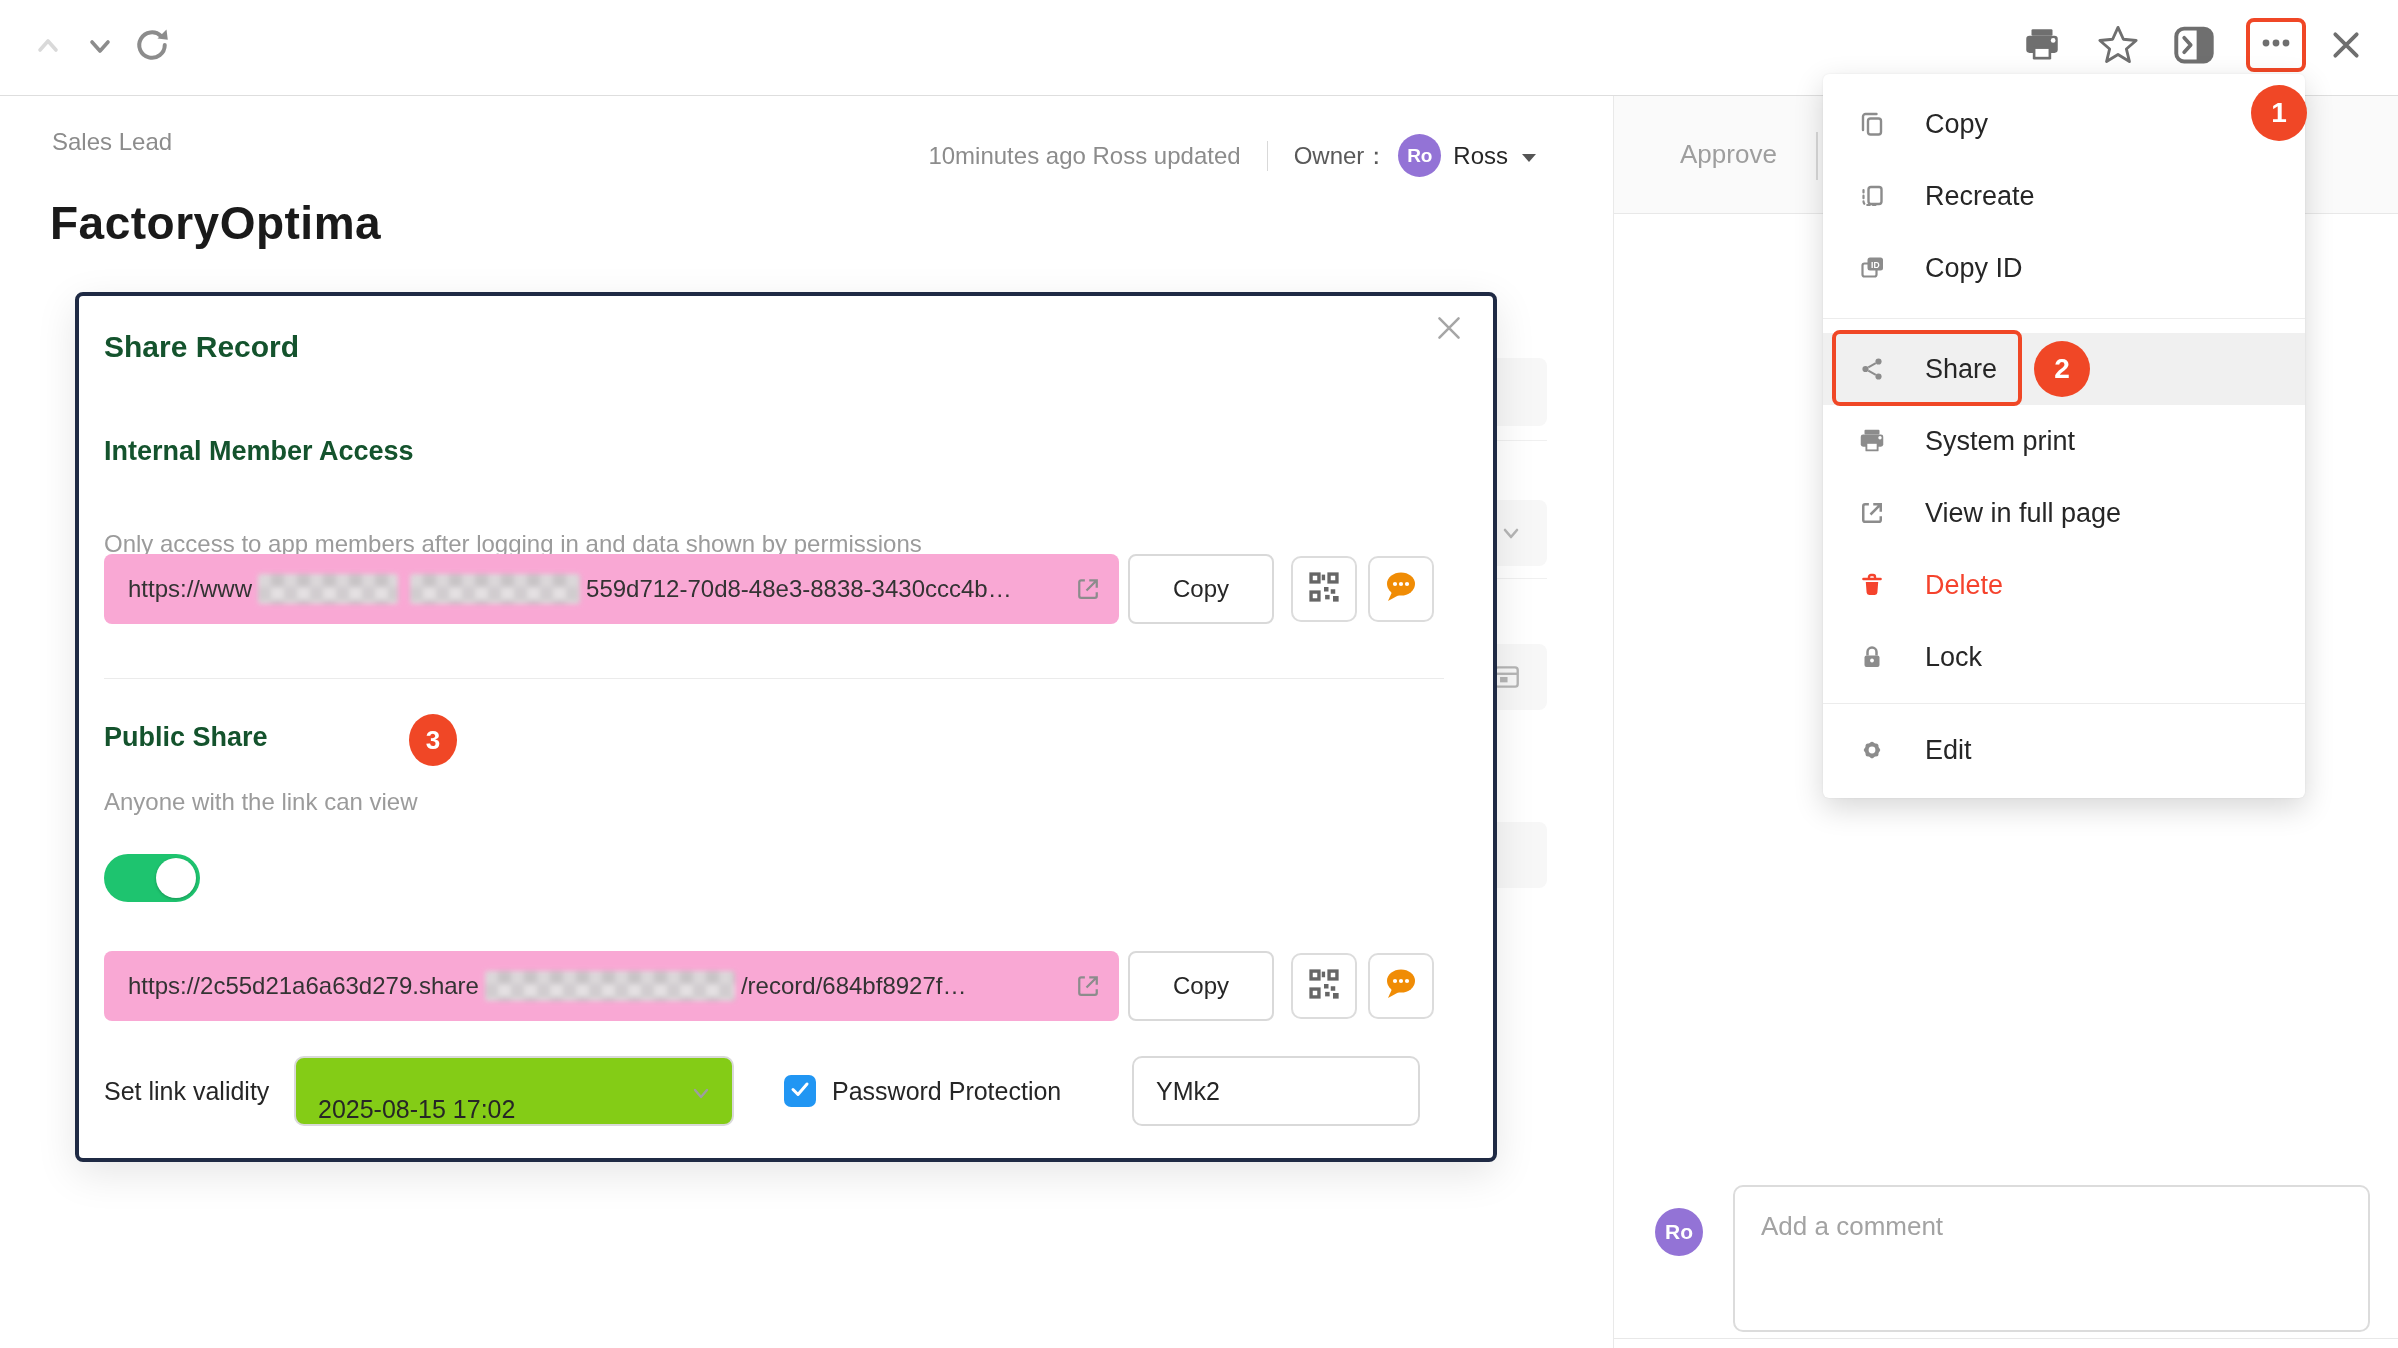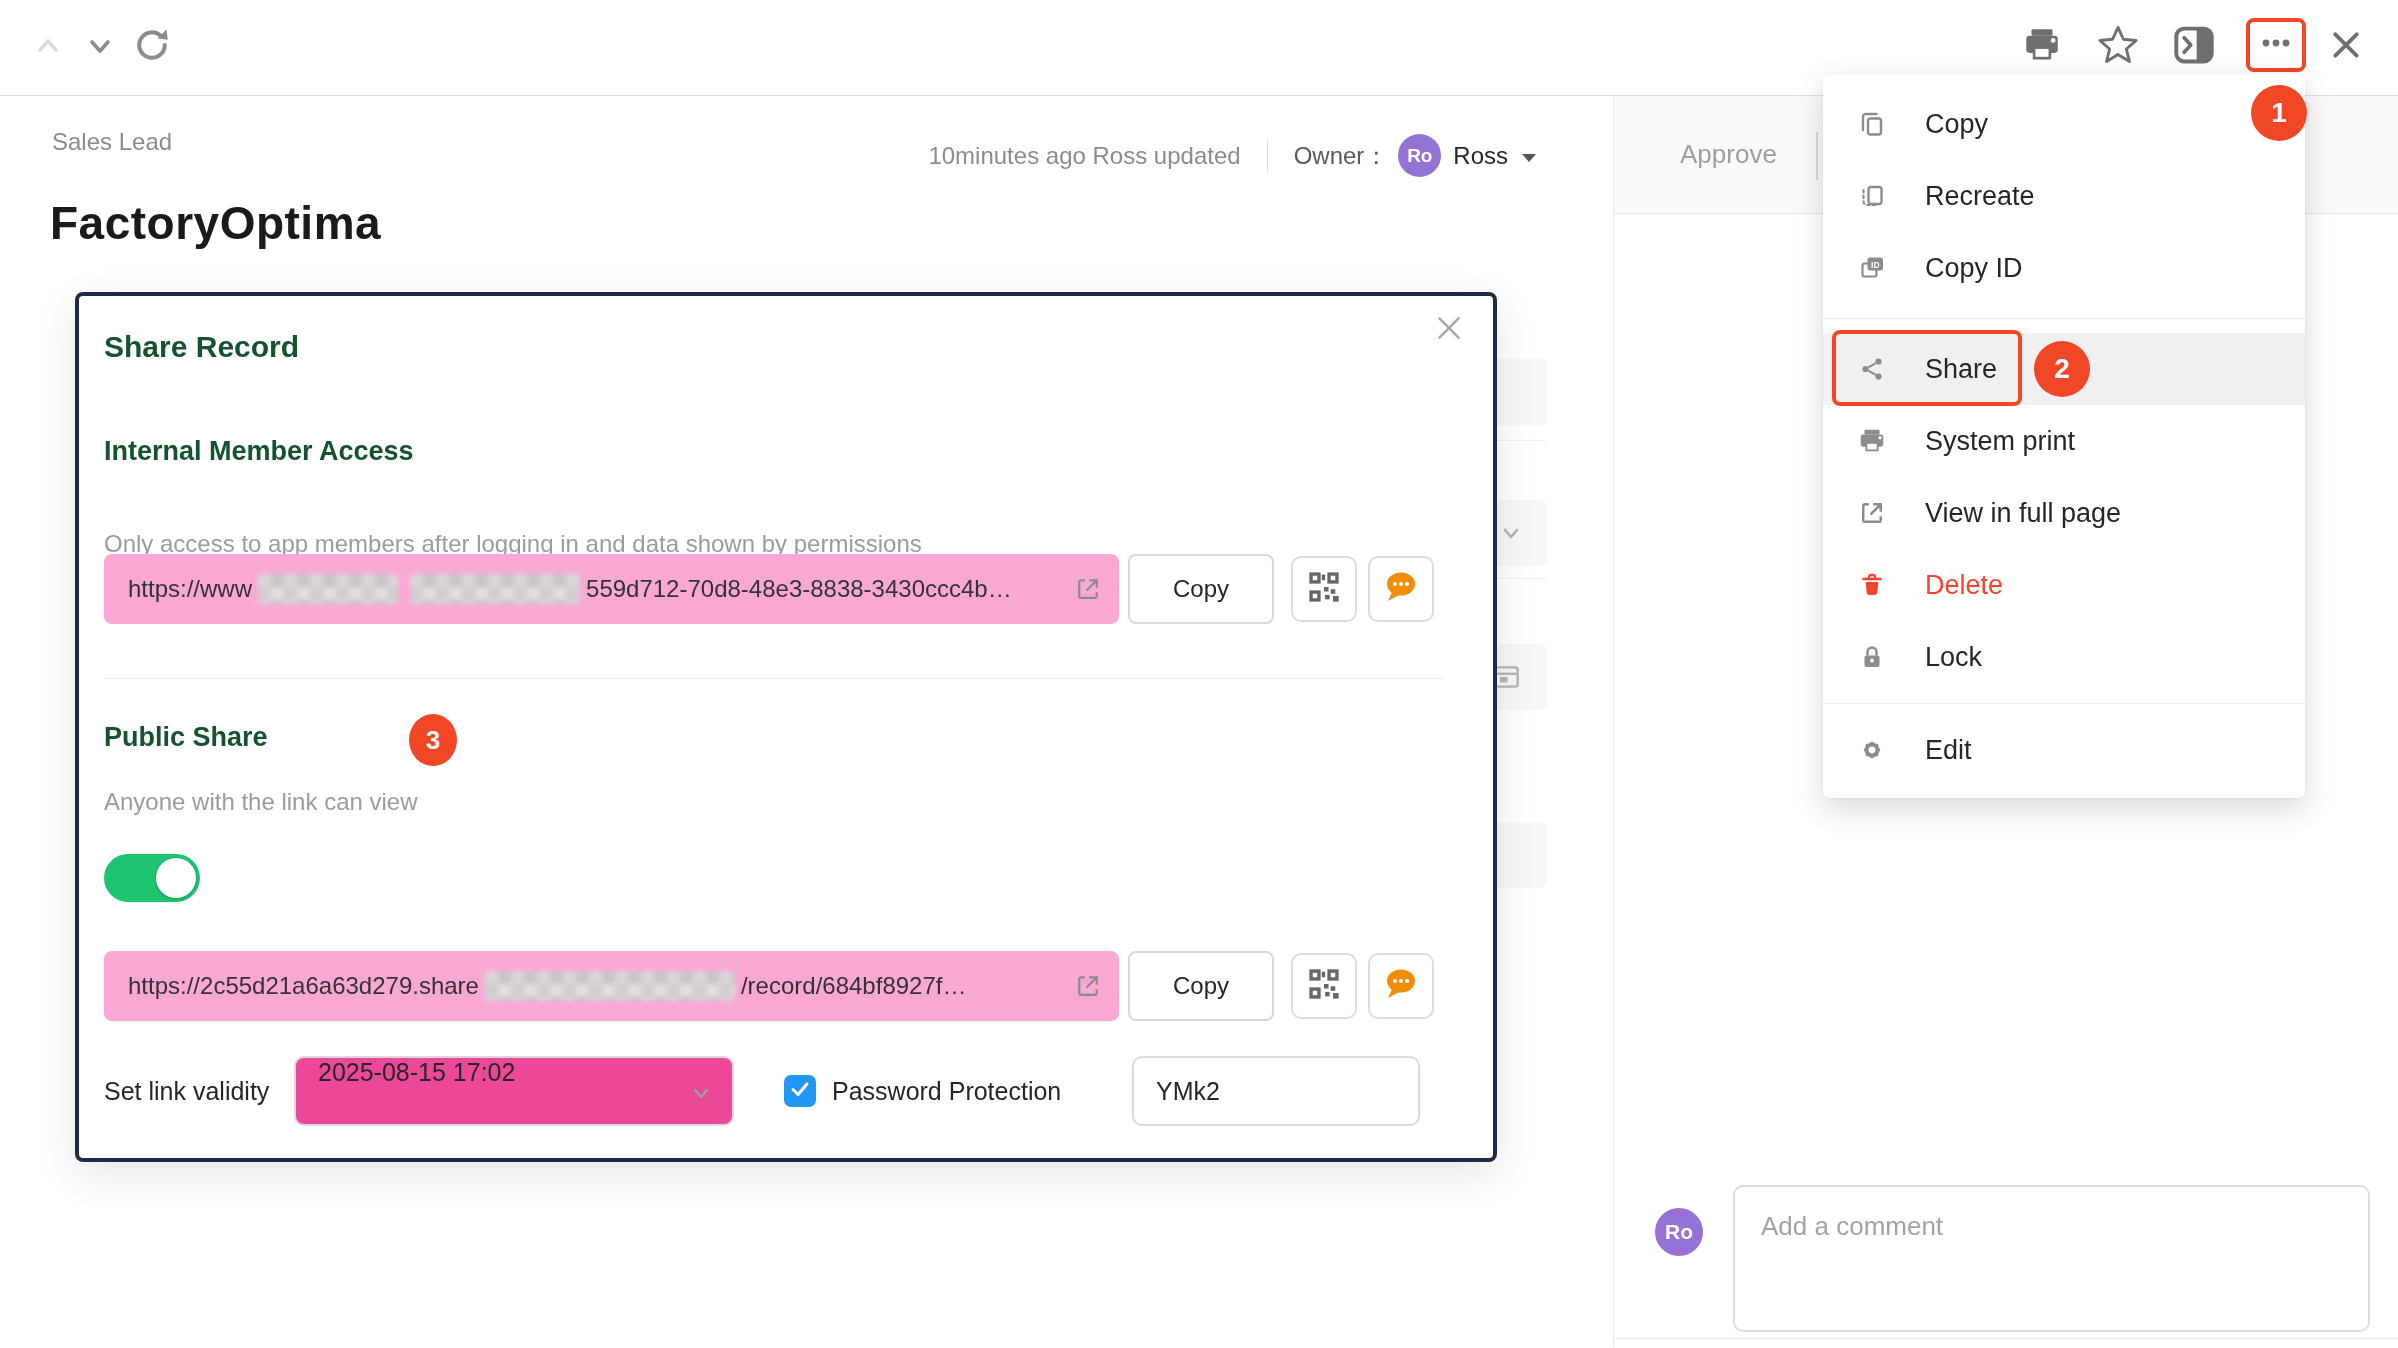--- a/index.html
+++ b/index.html
@@ -34,22 +34,22 @@
   .copybtn{position:absolute;width:146px;height:70px;background:#fff;border:2px solid #d9d9d9;border-radius:8px;
            font-size:24px;color:#262626;display:flex;align-items:center;justify-content:center;cursor:pointer;box-sizing:border-box;}
   .sqbtn{position:absolute;width:66px;height:66px;background:#fff;border:2px solid #dcdcdc;border-radius:10px;
          display:flex;align-items:center;justify-content:center;cursor:pointer;box-sizing:border-box;}
   .mosaic{display:inline-block;height:30px;border-radius:3px;vertical-align:-7px;margin:0 6px;
           background:conic-gradient(#c6c6c6 25%,#e3e3e3 0 50%,#cfcfcf 0 75%,#dadada 0) 0 0/26px 26px;
           filter:blur(2.5px);opacity:.95;}
   .hdivider{position:absolute;left:25px;width:1340px;height:1px;background:#ebebeb;}
   .toggle{position:absolute;left:25px;width:96px;height:48px;border-radius:24px;background:var(--toggle-green);cursor:pointer;}
   .knob{position:absolute;right:4px;top:4px;width:40px;height:40px;border-radius:50%;background:#fff;box-shadow:0 1px 3px rgba(0,0,0,.25);}
-  .selectbox{position:absolute;height:70px;border:2px solid #d9d9d9;border-radius:10px;background:#ec4899;box-sizing:border-box;
-             display:flex;align-items:flex-start;padding-left:22px;font-size:25px;color:#262626;cursor:pointer;}
+  .selectbox{position:absolute;height:70px;border:2px solid #d9d9d9;border-radius:10px;background:#84cc16;box-sizing:border-box;
+             display:flex;align-items:flex-end;padding-left:22px;font-size:25px;color:#262626;cursor:pointer;}
   .checkbox{position:absolute;width:32px;height:32px;background:var(--checkbox-blue);border-radius:7px;
             display:flex;align-items:center;justify-content:center;cursor:pointer;}
   .txtinput{position:absolute;height:70px;border:2px solid #d9d9d9;border-radius:10px;box-sizing:border-box;
             font-size:25px;color:#262626;padding:0 0 0 22px;font-family:inherit;outline:none;}
   .flabel{position:absolute;font-size:25px;color:#262626;line-height:70px;}
   
   .menu{position:absolute;left:1823px;top:74px;width:482px;height:724px;background:#fff;border-radius:6px;z-index:40;
         box-shadow:0 10px 30px rgba(0,0,0,.16),0 0 2px rgba(0,0,0,.08);padding-top:14px;box-sizing:border-box;}
   .mitem{position:relative;height:72px;display:flex;align-items:center;cursor:pointer;}
   .mitem .mi{position:absolute;left:34px;width:30px;height:30px;display:flex;align-items:center;justify-content:center;}

